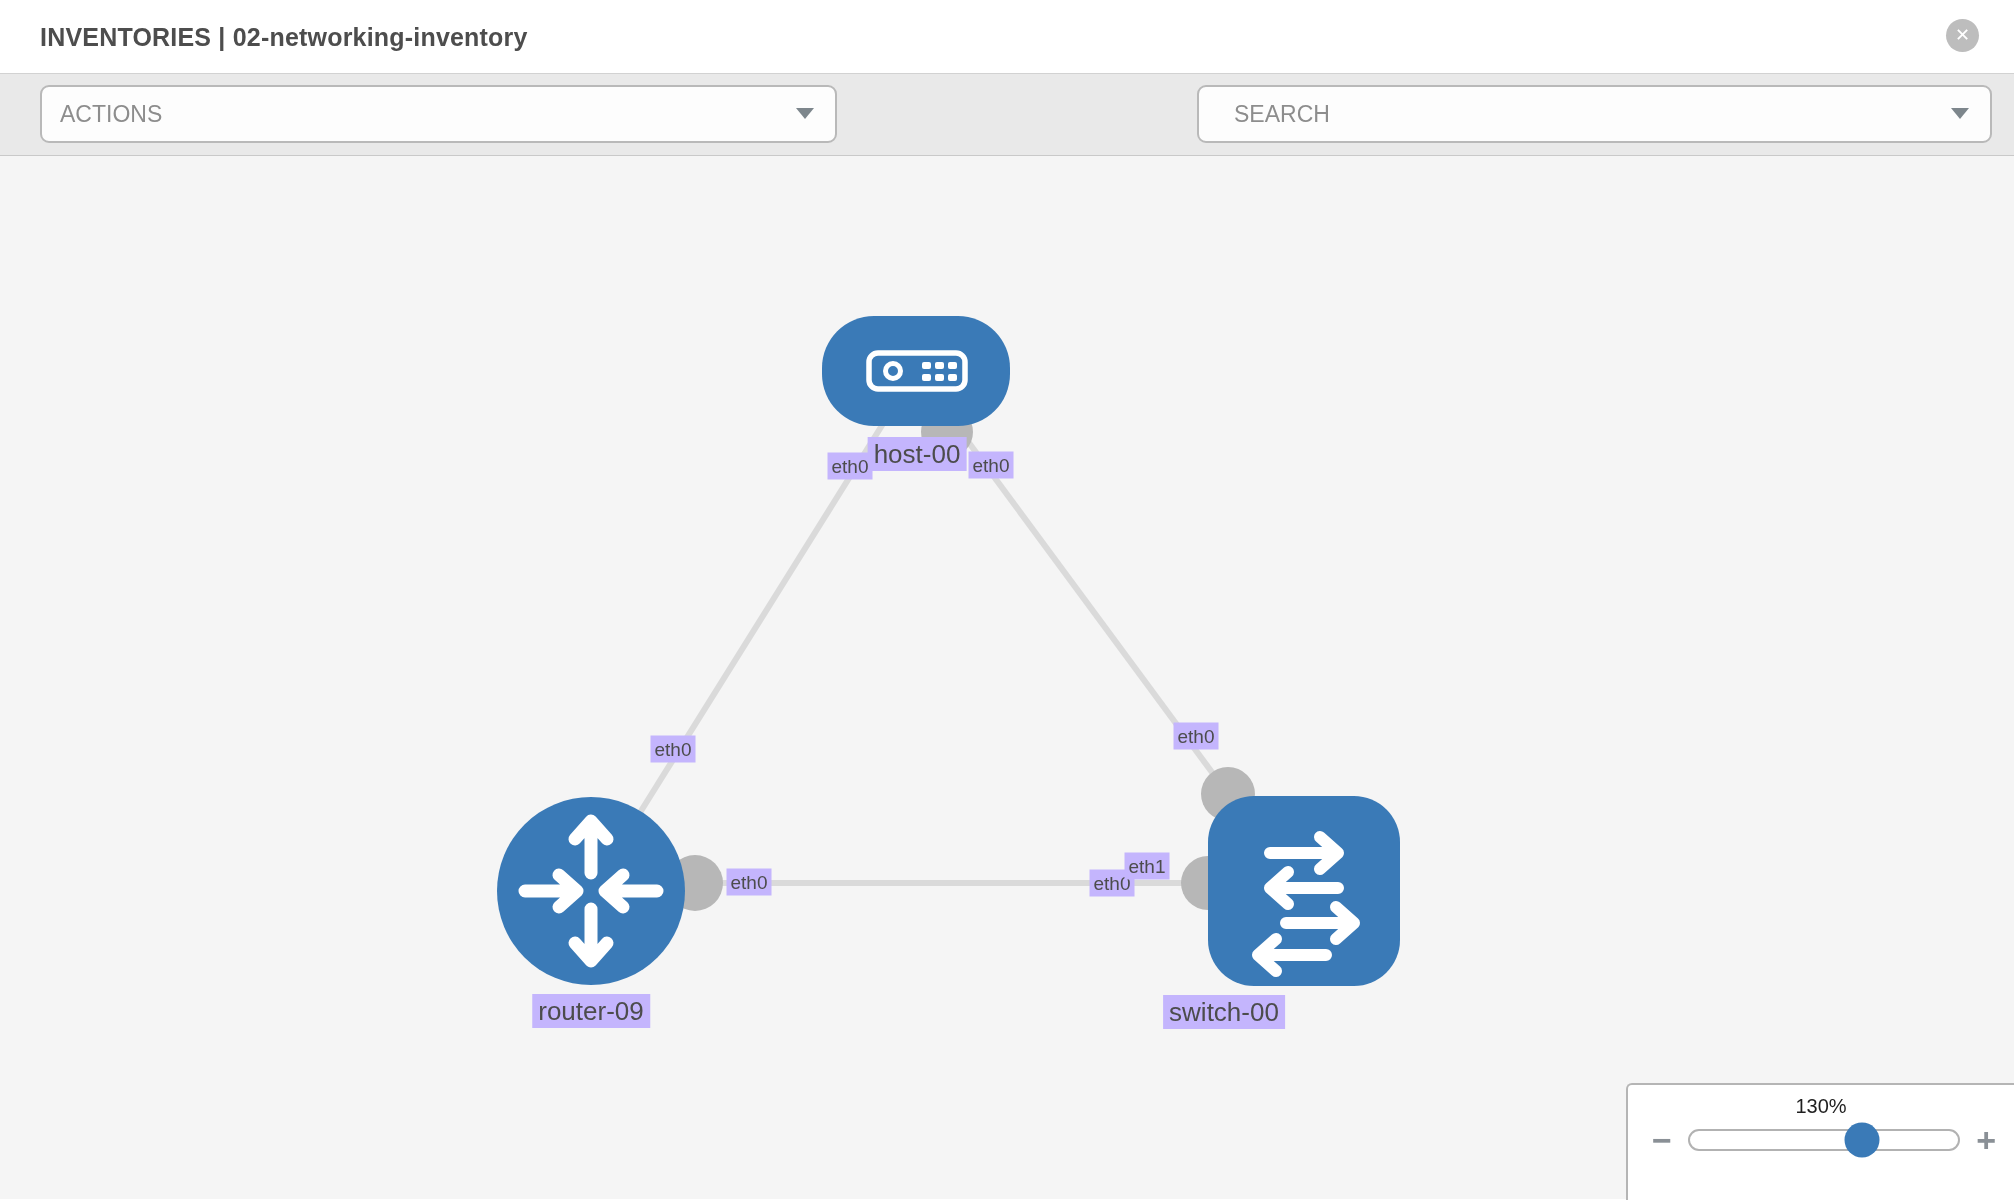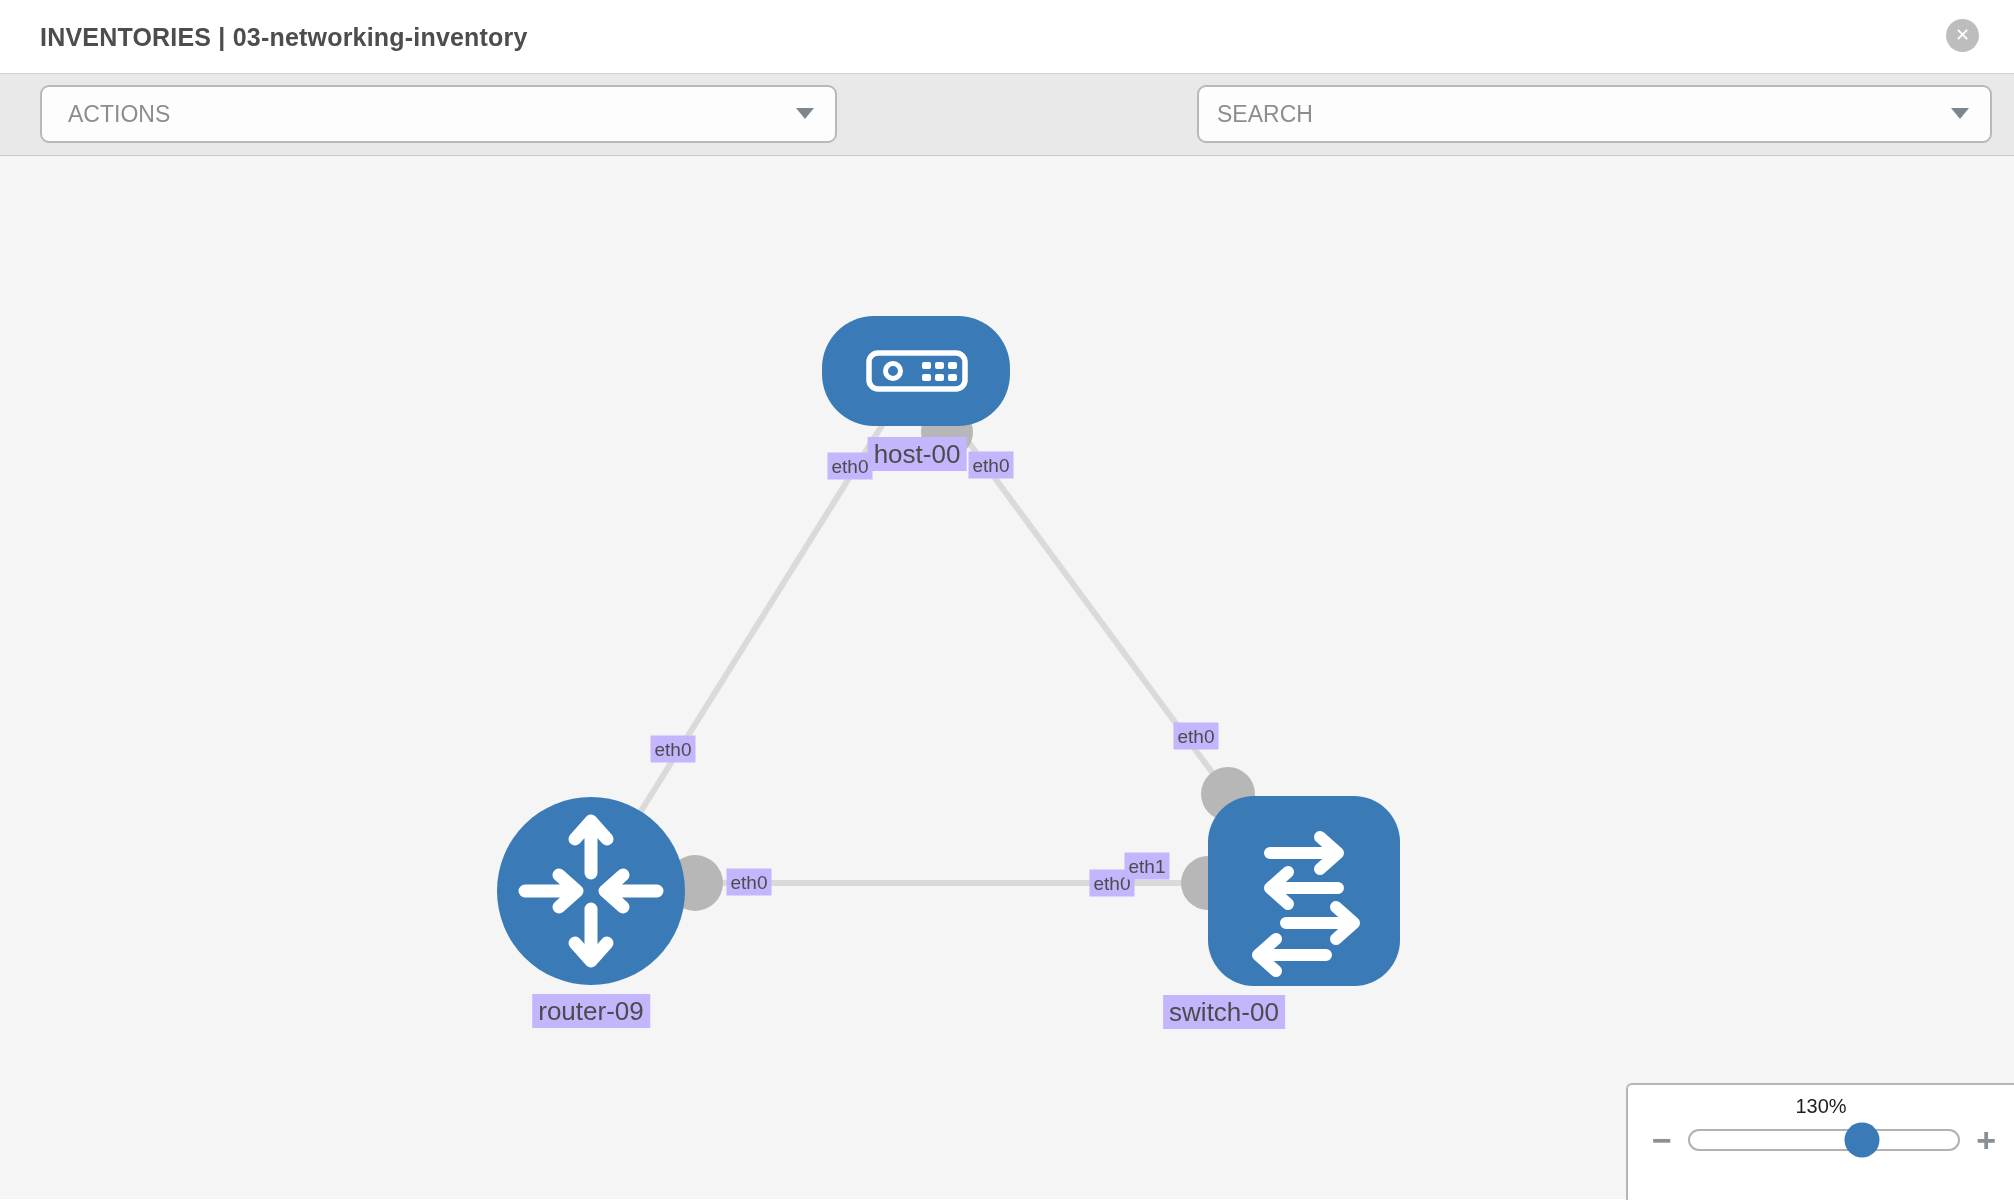--- a/index.html
+++ b/index.html
@@ -12,26 +12,26 @@
     font-size:25px; font-weight:700; color:#4d4d4d; letter-spacing:.2px; }
   .close-btn { position:absolute; right:35px; top:19px; width:33px; height:33px;
     border-radius:50%; background:#bdbdbd; color:#fff; text-align:center;
     font-size:18px; font-weight:700; line-height:33px; cursor:pointer; }
 
   
   .toolbar { position:relative; height:83px; background:#e9e9e9;
     border-top:1px solid #d2d2d2; border-bottom:1px solid #c9c9c9; }
   .select { position:absolute; top:11px; height:58px; background:#fdfdfd;
     border:2px solid #b9b9b9; border-radius:9px; display:flex; align-items:center; }
-  .select .sel-label { padding-left:26px; font-size:23px; color:#8d8d8d; flex:1; }
+  .select .sel-label { padding-left:18px; font-size:23px; color:#8d8d8d; flex:1; }
   .select .caret { margin-right:20px; flex:0 0 auto; }
   .select.actions { left:40px; width:797px; }
   .select.search  { left:1197px; width:795px; }
   .search-input { flex:1; border:none; outline:none; background:transparent;
-    font-size:23px; color:#4d4d4d; padding-left:18px;
+    font-size:23px; color:#4d4d4d; padding-left:35px;
     font-family:"Liberation Sans","DejaVu Sans",sans-serif; }
   .search-input::placeholder { color:#8d8d8d; opacity:1; }
   .tool-btn { position:absolute; top:96px; cursor:pointer; }
   .tool-btn.wrench { left:1062px; top:94px; }
   .tool-btn.key    { left:1130px; top:96px; }
 
   
   .canvas { position:relative; width:2014px; height:1043px; background:#f5f5f5; }
   .net-svg { position:absolute; left:0; top:0; z-index:1; }
   .node { position:absolute; background:#3a7ab7; z-index:2; cursor:grab; }
@@ -54,21 +54,21 @@
     line-height:30px; cursor:pointer; }
   .zoom-track { flex:1; position:relative; height:22px; margin:0 16px;
     background:#fff; border:2px solid #b2b2b2; border-radius:12px; cursor:pointer; }
   .zoom-thumb { position:absolute; left:64%; top:50%; transform:translate(-50%,-50%);
     width:35px; height:35px; border-radius:50%; background:#3a7ab7; cursor:grab; }
 </style>
 </head>
 <body>
 
 <div class="header">
-  <div class="header-title">INVENTORIES | 03-networking-inventory</div>
+  <div class="header-title">INVENTORIES | 02-networking-inventory</div>
   <div class="close-btn">
     <span>✕</span>
   </div>
 </div>
 
 <div class="toolbar">
   <div class="select actions">
     <span class="sel-label">ACTIONS</span>
     <svg class="caret" width="19" height="12">
       <polygon points="0,0 18,0 9,11" fill="#7d868c"></polygon>

